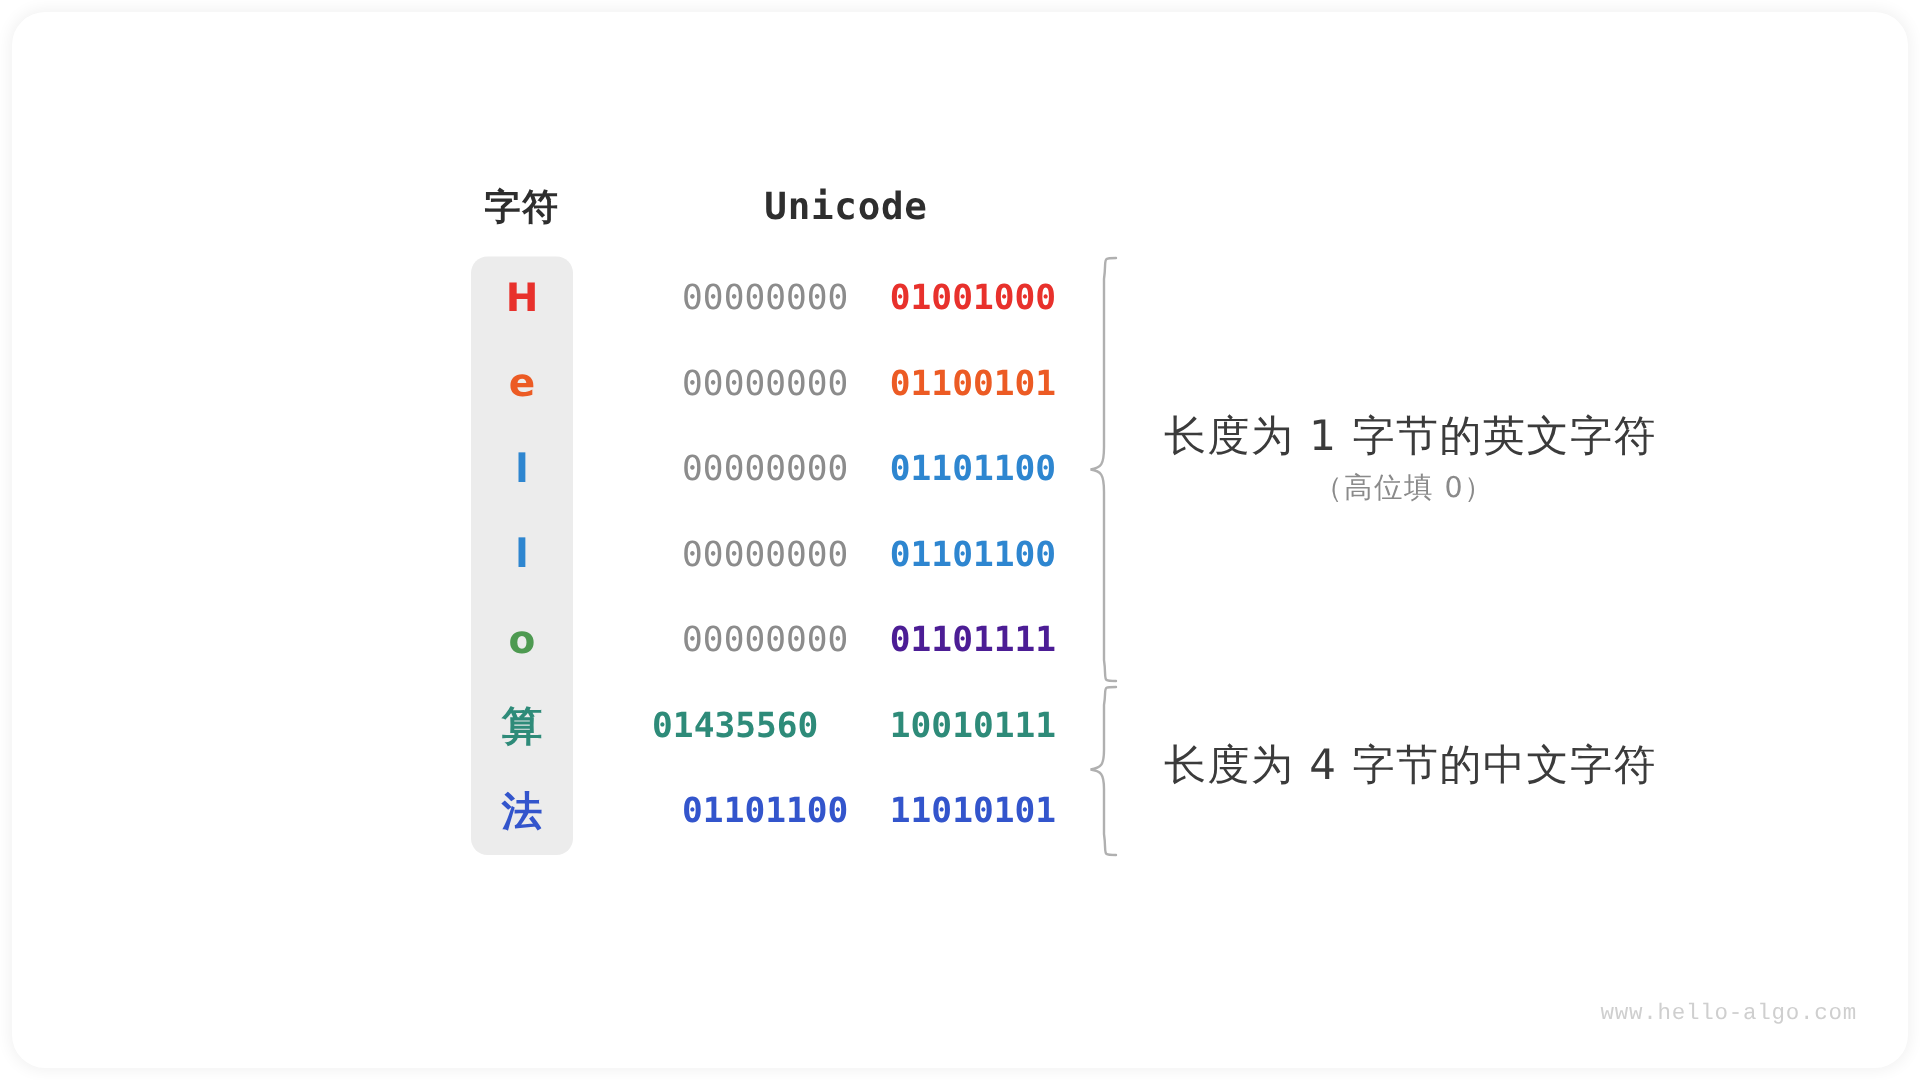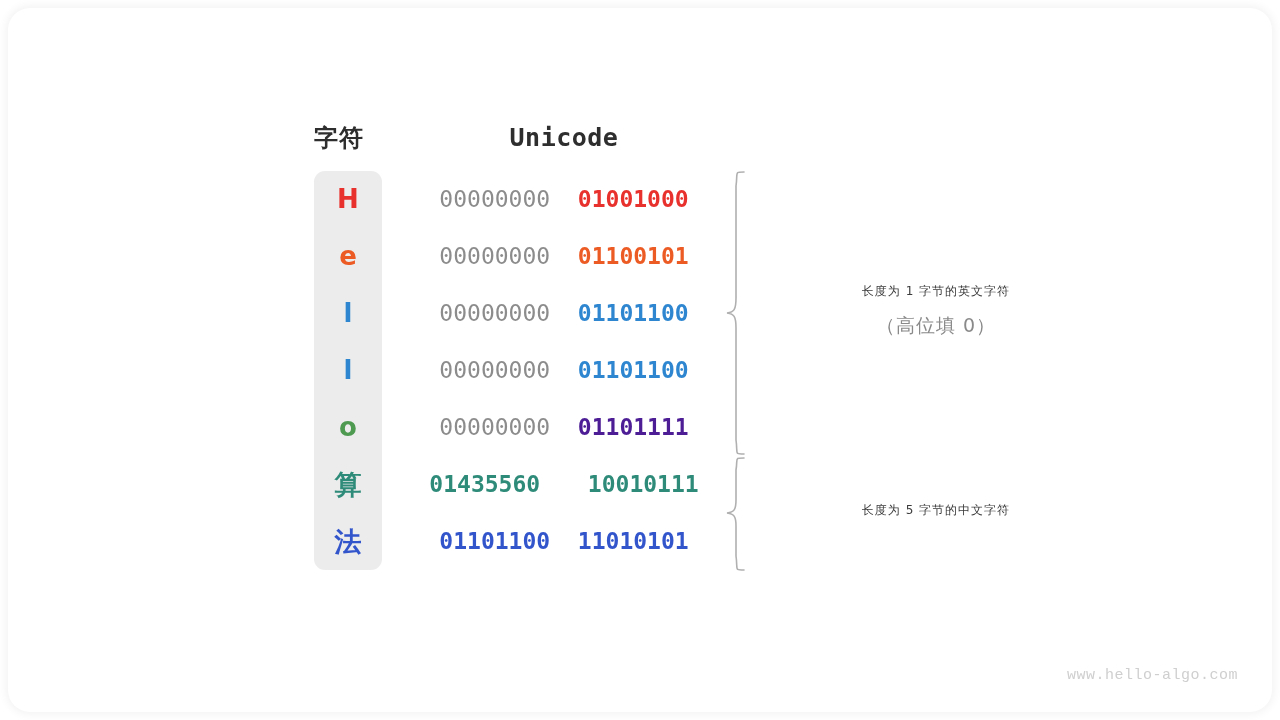--- a/index.html
+++ b/index.html
@@ -37,21 +37,21 @@
   .col-header {
     position: absolute;
     font-weight: bold;
     color: #2e2e2e;
     white-space: nowrap;
   }
   #header-char {
     left: 306px;
     top: 114px;
     width: 68px;
-    text-align: left;
+    text-align: center;
     font-size: 24px;
     font-family: "Liberation Sans", "DejaVu Sans", sans-serif;
     letter-spacing: 1px;
   }
   #header-unicode {
     left: 416px;
     top: 115px;
     width: 280px;
     text-align: center;
     font-size: 25px;
@@ -83,21 +83,21 @@
   .char-cell.cjk {
     font-size: 27px;
     font-family: "DejaVu Sans", "Liberation Sans", sans-serif;
   }
   .bits-cell {
     position: absolute;
     left: 416px;
     width: 280px;
     height: 57px;
     line-height: 57px;
-    text-align: center;
+    text-align: right;
     font-size: 23px;
     font-family: "DejaVu Sans Mono", "Liberation Mono", monospace;
     letter-spacing: 0px;
     white-space: pre;
   }
   .byte-hi { }
   .byte-lo { font-weight: bold; }
   .byte-pad { color: #8c8c8c; font-weight: normal; }
 
   
@@ -118,21 +118,21 @@
     top: 266px;
     width: 320px;
   }
   #annotation-2 {
     left: 768px;
     top: 485px;
     width: 320px;
   }
   .ann-main {
     display: block;
-    font-size: 12px;
+    font-size: 28px;
     color: #3b3b3b;
     letter-spacing: 1px;
     line-height: 34px;
     white-space: pre;
   }
   .ann-sub {
     display: block;
     font-size: 19px;
     color: #8a8a8a;
     letter-spacing: 1px;
@@ -201,19 +201,19 @@
                  L 10 102
                  C 12 116, 8 116, 18 116" fill="none" stroke="#b0b0b0" stroke-width="1.6" stroke-linecap="round"></path>
       </svg>
     </div>
 
     <div class="annotation" id="annotation-1">
       <span class="ann-main">长度为 1 字节的英文字符</span>
       <span class="ann-sub">（高位填 0）</span>
     </div>
     <div class="annotation" id="annotation-2">
-      <span class="ann-main">长度为 5 字节的中文字符</span>
+      <span class="ann-main">长度为 4 字节的中文字符</span>
     </div>
 
     <div id="watermark">www.hello-algo.com</div>
 
   </div>
 </div>
 
 </body></html>

